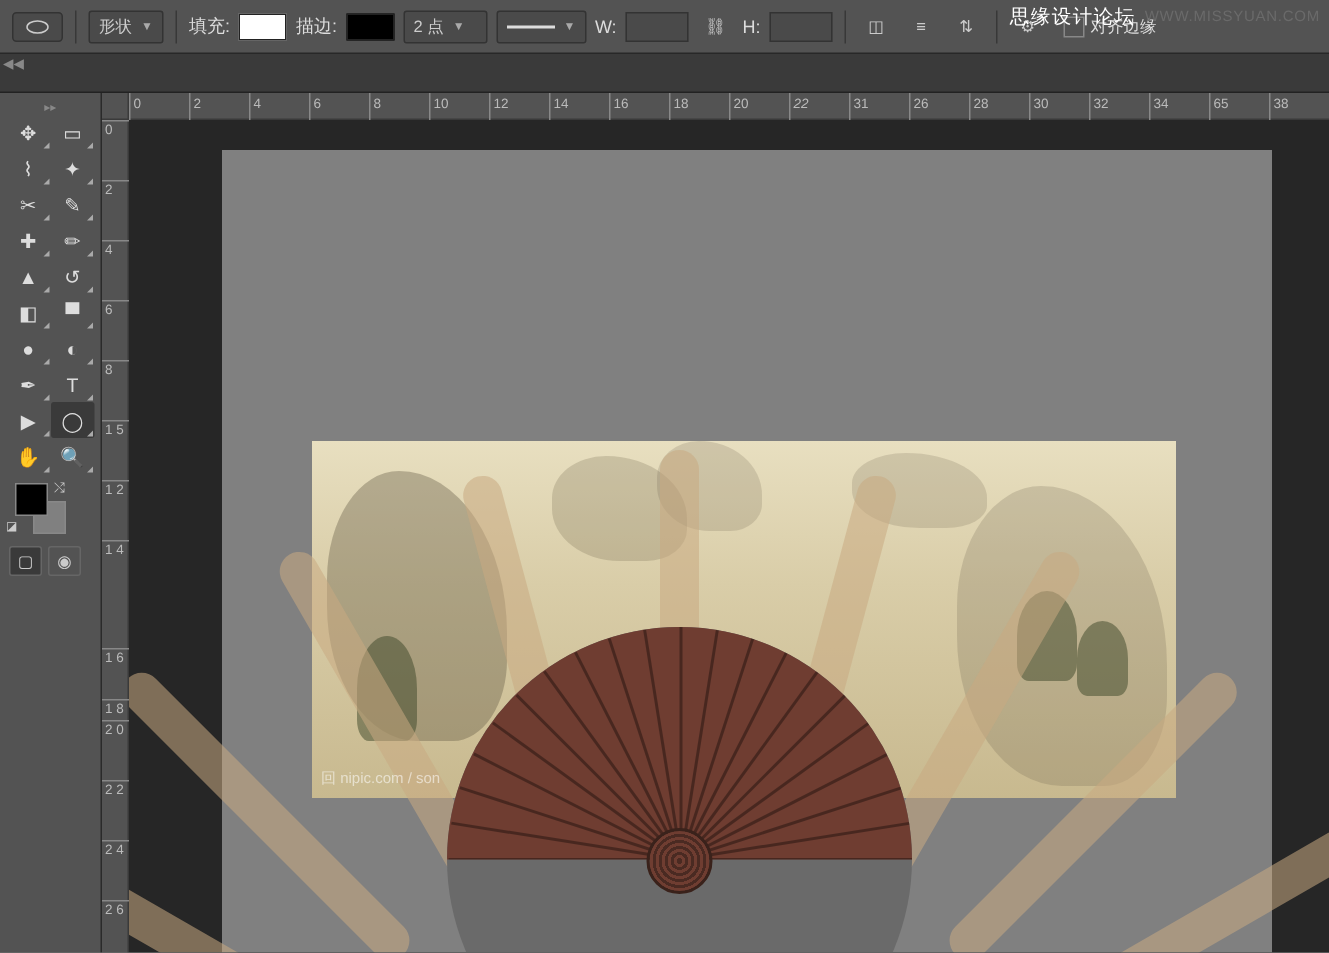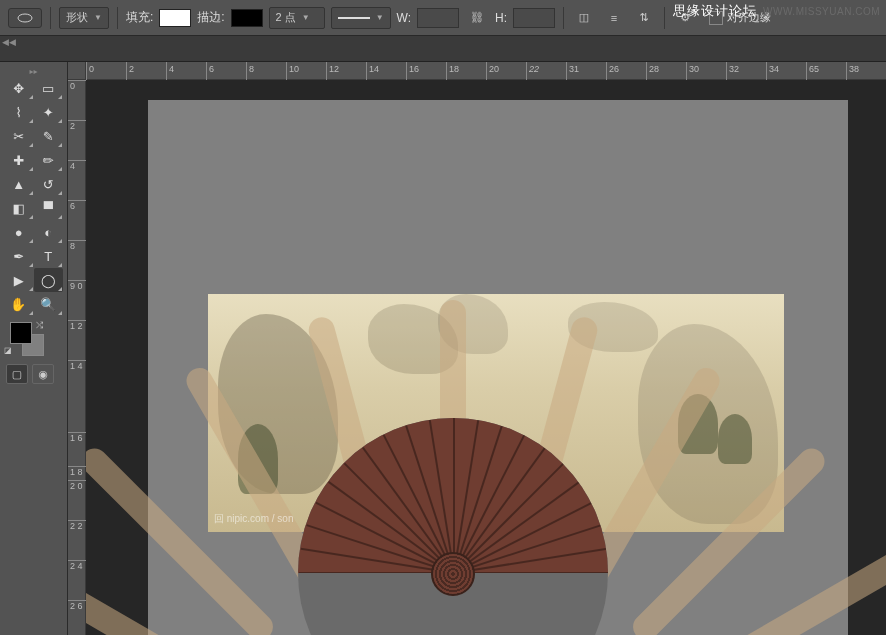--- a/index.html
+++ b/index.html
@@ -143,21 +143,21 @@
     <div class="tick" style="left: 680px;">34</div>
     <div class="tick" style="left: 720px;">65</div>
     <div class="tick" style="left: 760px;">38</div>
   </div>
 <div class="ruler-v" id="rulerV">
     <div class="tick" style="top: 0px;">0</div>
     <div class="tick" style="top: 40px;">2</div>
     <div class="tick" style="top: 80px;">4</div>
     <div class="tick" style="top: 120px;">6</div>
     <div class="tick" style="top: 160px;">8</div>
-    <div class="tick" style="top: 200px;">9 0</div>
+    <div class="tick" style="top: 200px;">1 5</div>
     <div class="tick" style="top: 240px;">1 2</div>
     <div class="tick" style="top: 280px;">1 4</div>
     <div class="tick" style="top: 320px; margin-top: 32px;">1 6</div>
     <div class="tick" style="top: 360px; margin-top: 26px;">1 8</div>
     <div class="tick" style="top: 400px;">2 0</div>
     <div class="tick" style="top: 440px;">2 2</div>
     <div class="tick" style="top: 480px;">2 4</div>
     <div class="tick" style="top: 520px;">2 6</div>
   </div>
 

